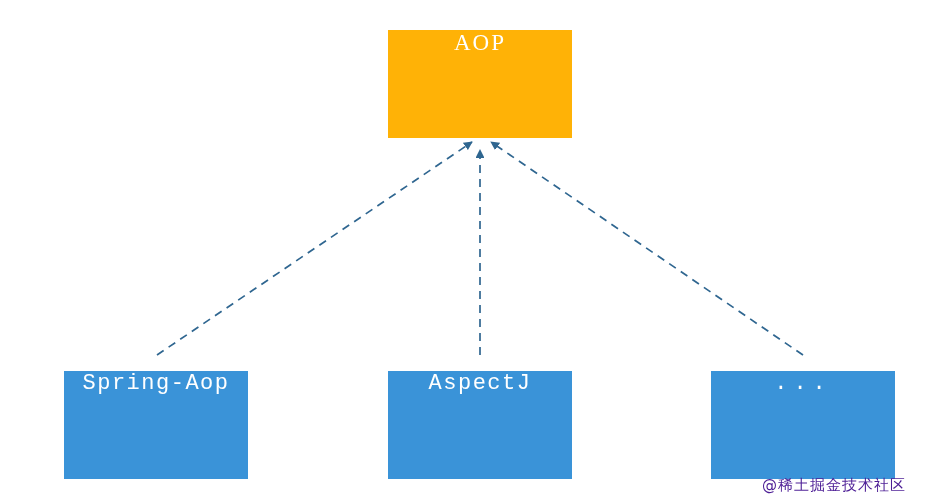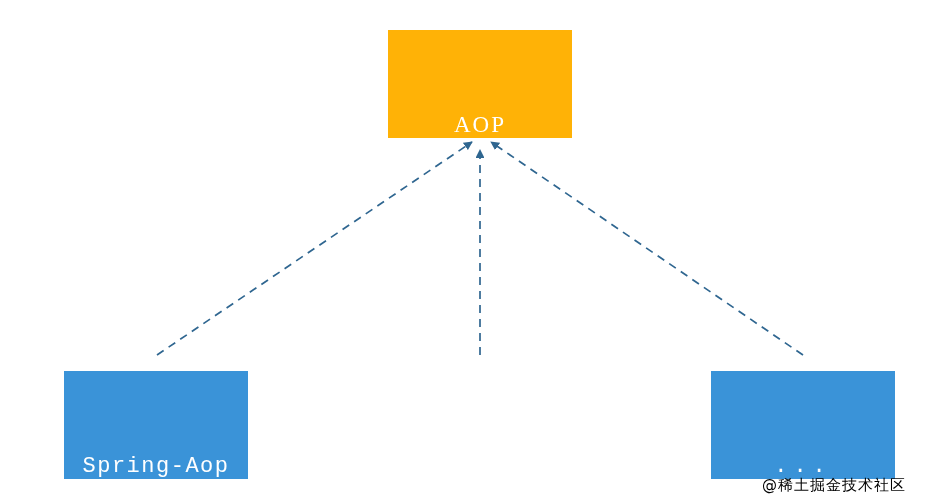--- a/index.html
+++ b/index.html
@@ -13,21 +13,21 @@
   #canvas {
     position: relative;
     width: 932px;
     height: 503px;
     background: #ffffff;
     overflow: hidden;
   }
   .node {
     position: absolute;
     display: flex;
-    align-items: flex-end;
+    align-items: flex-start;
     justify-content: center;
     box-sizing: border-box;
     color: #ffffff;
     letter-spacing: 1px;
     user-select: none;
   }
   .node-root {
     left: 388px;
     top: 30px;
     width: 184px;
@@ -56,21 +56,21 @@
     left: 0;
     top: 0;
     width: 932px;
     height: 503px;
     pointer-events: none;
   }
   .watermark {
     position: absolute;
     right: 26px;
     bottom: 8px;
-    color: #000000;
+    color: #4c1d95;
     font-family: "DejaVu Sans", "Liberation Sans", sans-serif;
     font-size: 15px;
     letter-spacing: 1px;
     white-space: nowrap;
     user-select: none;
   }
 </style>
 </head>
 <body>
 
@@ -91,20 +91,23 @@
   </svg>
 
   <div class="node node-root">
     <span class="label">AOP</span>
   </div>
 
   <div class="node node-leaf leaf-left">
     <span class="label">Spring-Aop</span>
   </div>
 
+  <div class="node node-leaf leaf-middle">
+    <span class="label">AspectJ</span>
+  </div>
 
   <div class="node node-leaf leaf-right">
     <span class="label">...</span>
   </div>
 
   <div class="watermark">@稀土掘金技术社区</div>
 
 </div>
 
 </body></html>

